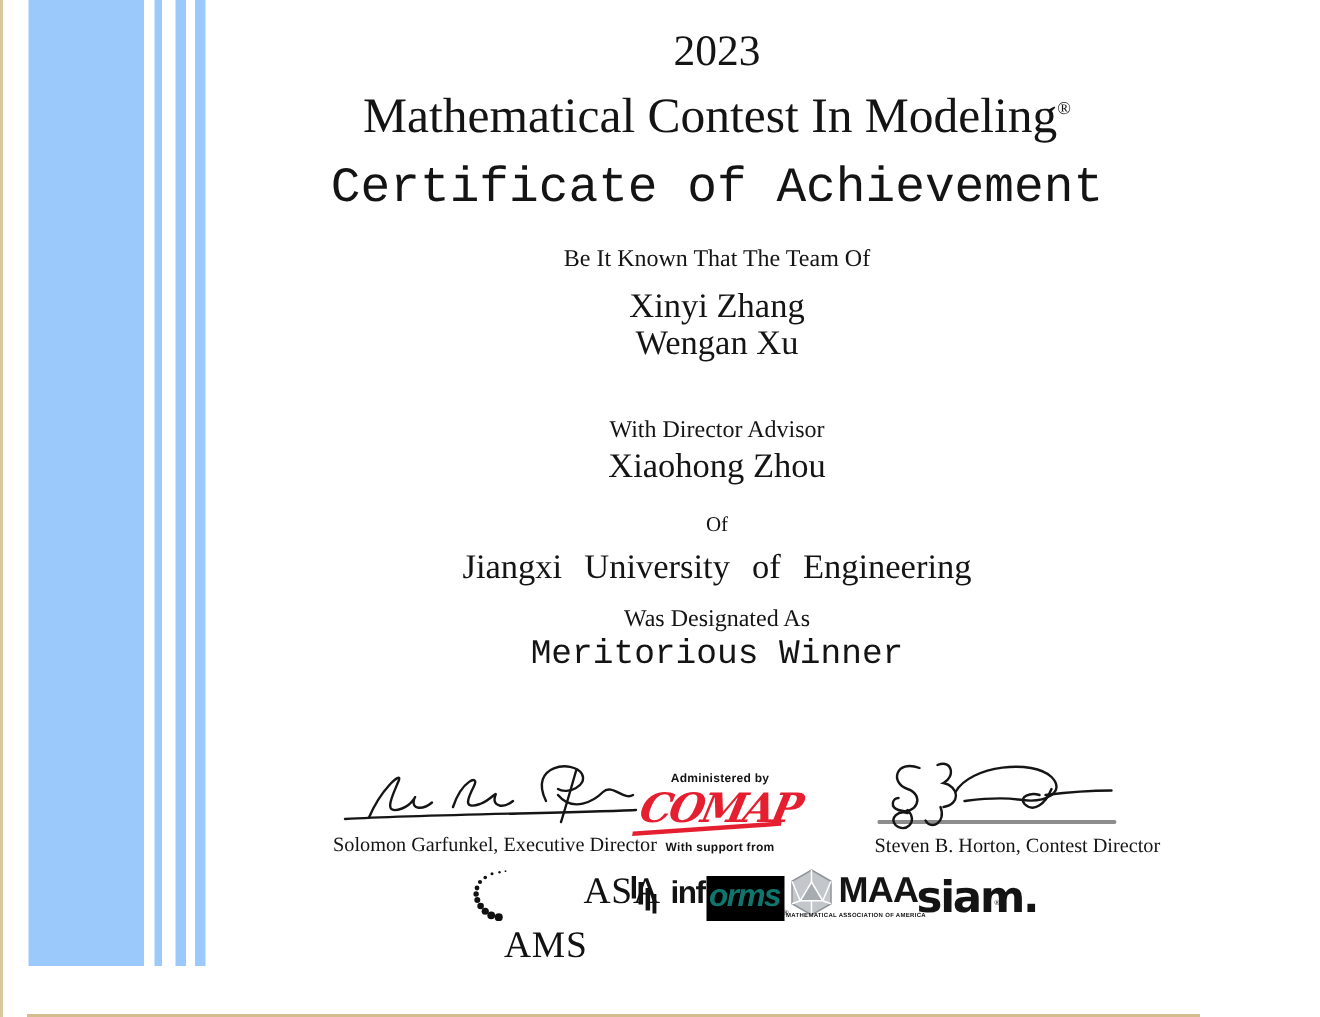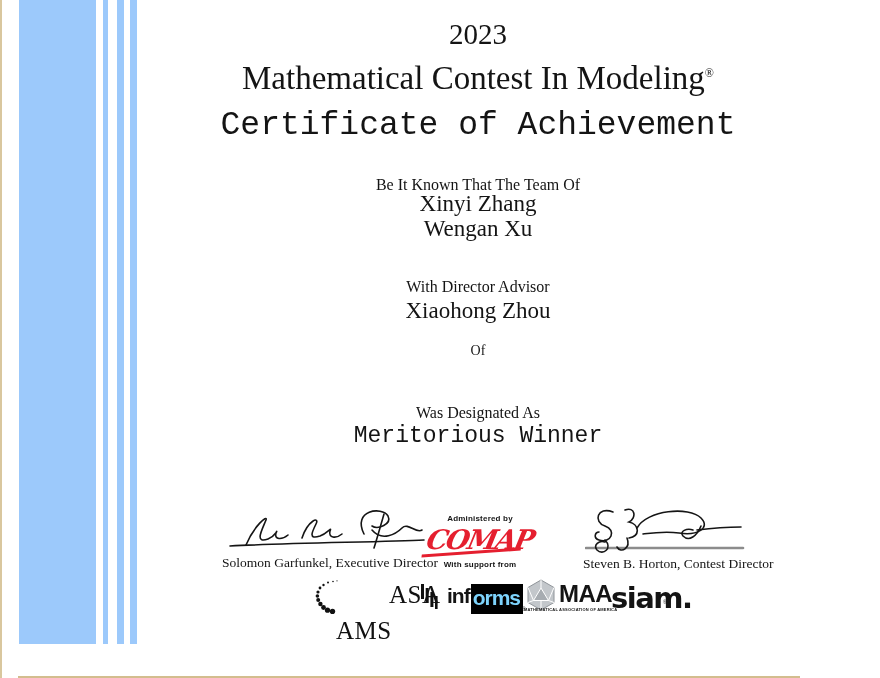--- a/index.html
+++ b/index.html
@@ -15,21 +15,21 @@
   .stripe.s3{left:130px;width:7px;}
   .edge-left{position:absolute;left:0;top:0;width:2px;height:678px;background:#d9c79e;}
   .edge-bottom{position:absolute;left:18px;top:676px;width:862px;height:2px;background:#d3bd8e;}
   
   .line{position:absolute;left:76px;width:804px;text-align:center;line-height:1.15;white-space:nowrap;}
   .year{top:18px;font-size:29px;}
   .title{top:60px;font-size:33px;}
   .title sup{font-size:12px;vertical-align:super;line-height:0;}
   .subtitle{top:107px;font-size:33px;font-family:Liberation Mono, monospace;}
   .small{font-size:16px;}
-  .team-intro{top:176px;}
+  .team-intro{top:164px;}
   .members{top:191px;font-size:23px;line-height:25px;}
   .advisor-intro{top:278px;}
   .advisor{top:298px;font-size:23px;}
   .of{top:343px;font-size:14px;}
   .institution{top:365px;font-size:23px;word-spacing:9px;}
   .designated-intro{top:404px;}
   .designation{top:423px;font-size:23px;font-family:Liberation Mono, monospace;}
   
   .sig{position:absolute;}
   .sig svg{display:block;}
@@ -45,21 +45,21 @@
     font-size:27px;letter-spacing:-2px;transform:skewX(-12deg);line-height:1;
   }
   .comap-swoosh{position:absolute;left:-2px;bottom:-1px;width:92%;height:3px;background:#e51f2f;transform:rotate(-4deg);}
   .comap .support{display:block;margin-top:7px;}
   
   .serif-logo{position:absolute;font-family:"Liberation Serif",serif;font-size:25px;letter-spacing:.5px;color:#111;}
   .ams-text{left:336px;top:581px;margin-top:36px;}
   .asa-text{left:389px;top:581px;}
   .informs{position:absolute;left:447px;top:584px;display:flex;
     font-family:"Liberation Sans",sans-serif;font-weight:bold;font-size:21px;letter-spacing:-1px;}
-  .informs .orms{background:#000;color:#7dd3fc;padding:2px 3px 4px 2px;margin-left:1px;}
+  .informs .orms{background:#000;color:#0f766e;padding:2px 3px 4px 2px;margin-left:1px;font-style:italic;}
   .informs-mark{position:absolute;left:522px;top:606px;font-size:5px;font-family:"Liberation Sans",sans-serif;}
   .maa-text{position:absolute;left:559px;top:580px;font-family:"Liberation Sans",sans-serif;
     font-weight:bold;font-size:24px;letter-spacing:-.5px;}
   .maa-caption{position:absolute;left:524px;top:607px;width:92px;text-align:center;
     font-family:"Liberation Sans",sans-serif;font-weight:bold;font-size:4px;letter-spacing:.2px;white-space:nowrap;}
   .siam{position:absolute;left:611px;top:581px;font-family:"DejaVu Sans",sans-serif;
     font-weight:bold;font-size:29px;letter-spacing:-1.5px;}
   .siam-mark{position:absolute;left:663px;top:599px;font-size:5px;font-family:"Liberation Sans",sans-serif;}
   .icon-abs{position:absolute;}
 </style>
@@ -81,20 +81,21 @@
 
   <div class="line small team-intro">Be It Known That The Team Of</div>
   <div class="line members">
     <div>Xinyi Zhang</div>
     <div>Wengan Xu</div>
   </div>
   <div class="line small advisor-intro">With Director Advisor</div>
   <div class="line advisor">Xiaohong Zhou</div>
 
   <div class="line of">Of</div>
+  <div class="line institution">Jiangxi University of Engineering</div>
   <div class="line small designated-intro">Was Designated As</div>
   <div class="line designation">Meritorious Winner</div>
 
   <div class="sig" style="left:224px;top:504px;">
     <svg width="205" height="52" viewBox="0 0 205 52" fill="none" stroke="#151515" stroke-width="1.6" stroke-linecap="round">
       <path d="M6,42 C60,39 160,38 200,36"></path>
       <path d="M22,41 C30,22 44,10 42,16 C38,26 30,40 44,35 C52,32 54,24 52,29 C50,36 58,36 64,31"></path>
       <path d="M78,34 C84,16 96,12 92,20 C88,28 84,36 96,32 C104,29 108,22 106,27 C104,34 112,35 118,30"></path>
       <path d="M140,30 C128,6 158,2 164,12 C168,20 154,26 148,22"></path>
       <path d="M148,26 C158,38 172,30 178,24 C184,18 192,30 198,26"></path>

